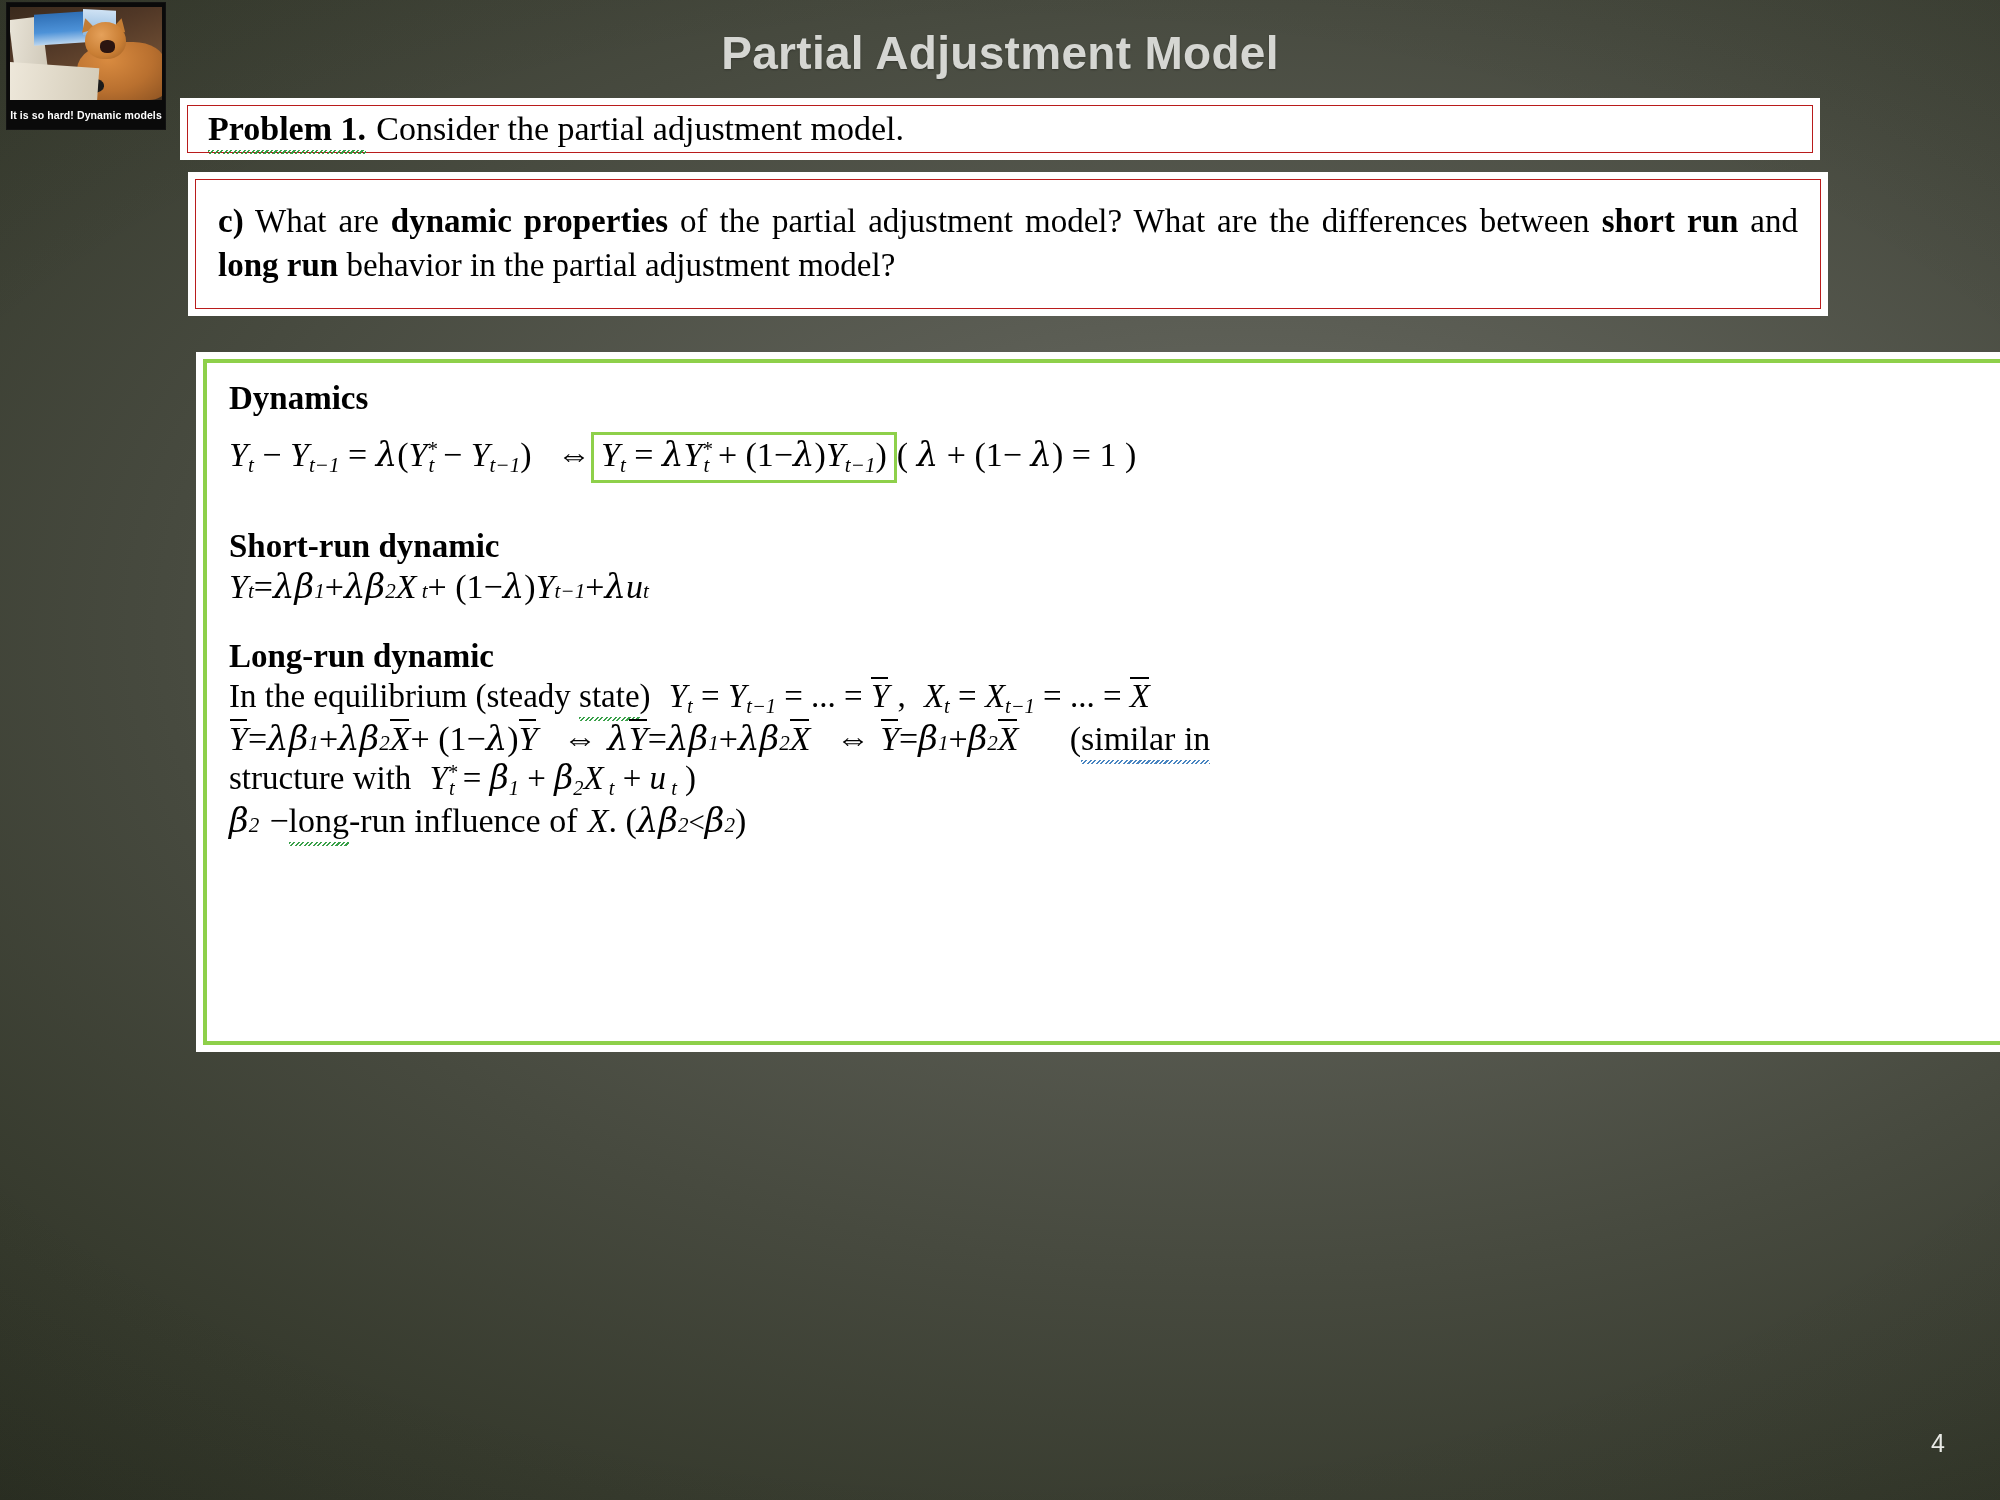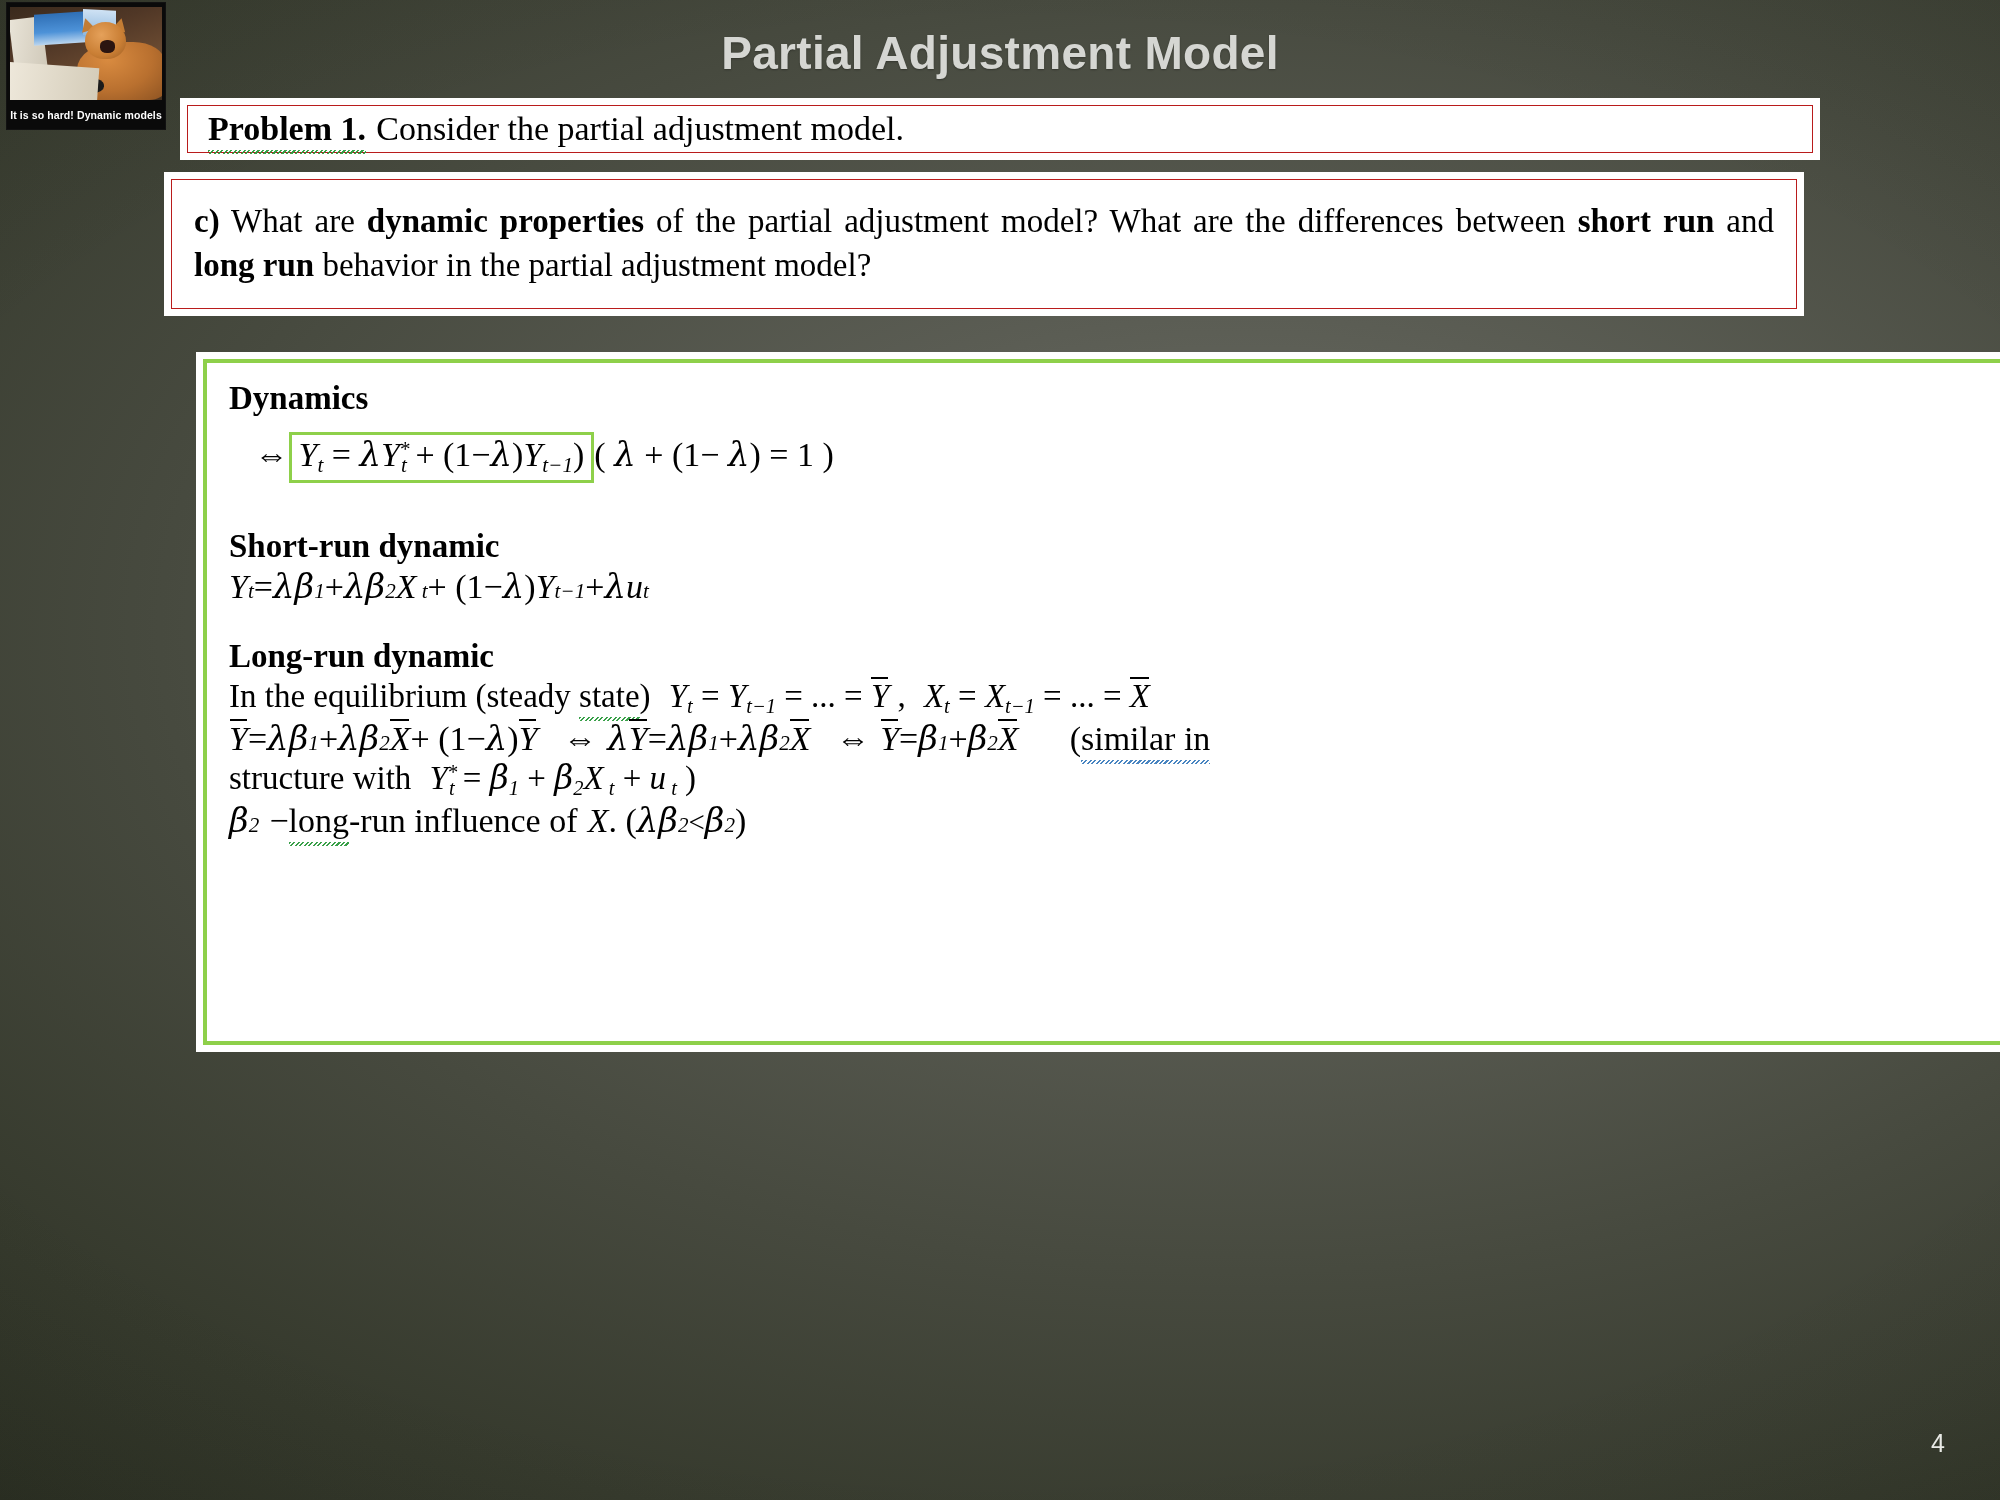--- a/index.html
+++ b/index.html
@@ -143,21 +143,21 @@
     color: #000000;
     line-height: 1.18;
   }
 
   
   #box1 { left: 180px; top: 98px; width: 1640px; height: 62px; }
   #box1 .inner { display: flex; align-items: center; }
   #box1 .line { padding: 0 20px; font-size: 34px; white-space: nowrap; }
 
   
-  #box2 { left: 164px; top: 172px; width: 1640px; height: 144px; }
+  #box2 { left: 188px; top: 172px; width: 1640px; height: 144px; }
   #box2 .inner { display: flex; align-items: center; }
   #box2 .para {
     padding: 0 22px;
     font-size: 33px;
     text-align: justify;
     text-align-last: left;
     line-height: 1.33;
   }
 
   
@@ -265,20 +265,21 @@
     </div>
   </div>
 
   <div id="box3" class="boxwrap greenbox">
     <div class="inner bodytext">
 
       <div class="heading">Dynamics</div>
       <div class="gap-sm"></div>
 
       <div class="eqline">
+        <span><span class="mi">Y</span><sub>t</sub> − <span class="mi">Y</span><sub>t−1</sub> = <span class="gk">λ</span>(<span class="mi">Y</span><sup>*</sup><sub style="margin-left:-0.45em">t</sub> − <span class="mi">Y</span><sub>t−1</sub>)</span>
         <span class="sp2"></span>
         <span>⇔</span>
         <span class="hlbox"><span class="mi">Y</span><sub>t</sub> = <span class="gk">λ</span><span class="mi">Y</span><sup>*</sup><sub style="margin-left:-0.45em">t</sub> + (1−<span class="gk">λ</span>)<span class="mi">Y</span><sub>t−1</sub>)</span>
         <span>( <span class="gk">λ</span> + (1− <span class="gk">λ</span>) = 1 )</span>
       </div>
 
       <div class="gap-sm"></div>
 
 
       <div class="gap-md"></div>

